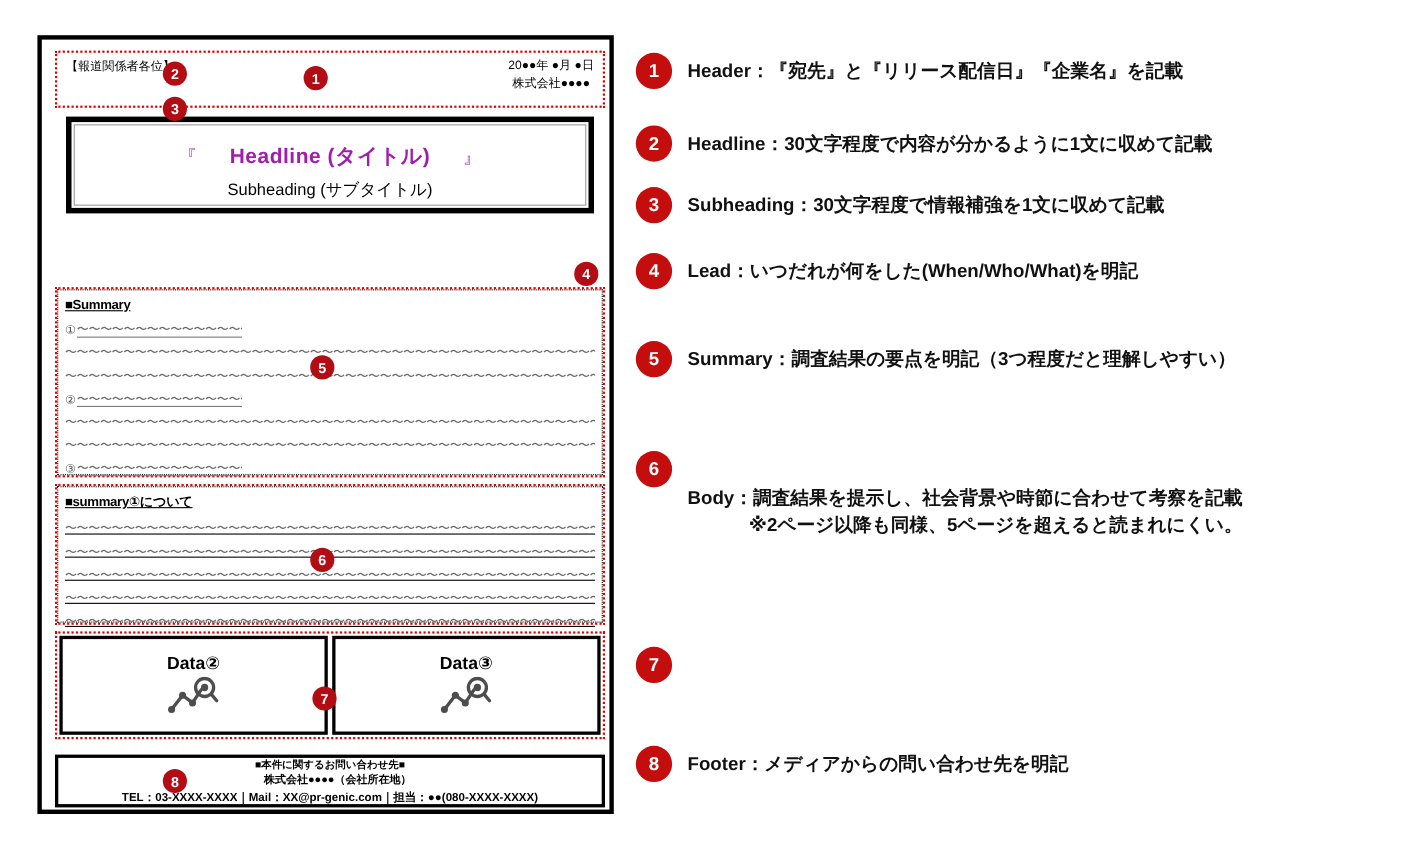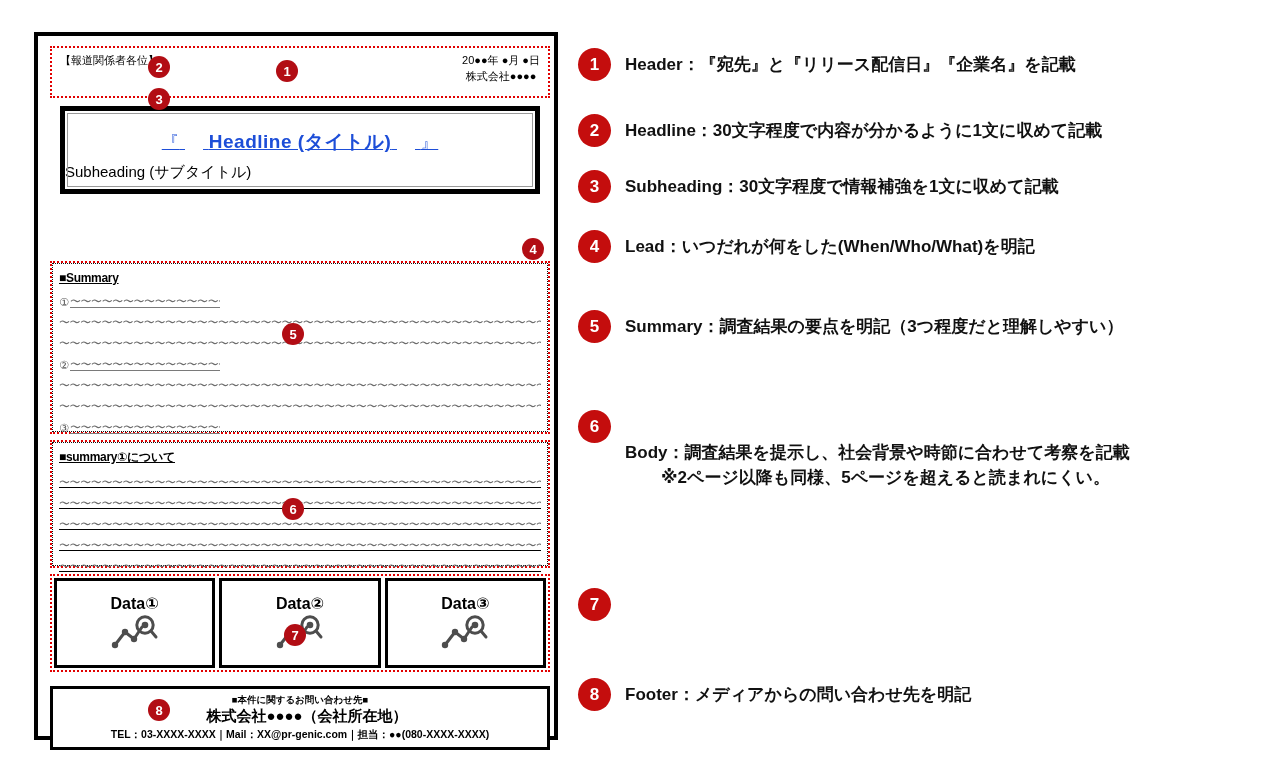--- a/index.html
+++ b/index.html
@@ -60,28 +60,27 @@
     width: 480px; height: 88px;
     border: 5px solid #000;
     background: #fff;
   }
   .headline-box::after {
     content: ""; position: absolute; inset: 2px;
     border: 1px solid #9a9a9a; pointer-events: none;
   }
   .headline-txt {
     position: absolute; left: 0; right: 0; top: 18px;
-    text-align: center; font-size: 19px; font-weight: bold; color: #1d4ed8;
+    text-align: center; font-size: 19px; font-weight: bold; color: #a21caf;
     letter-spacing: .5px;
-    text-decoration: underline;
   }
   .headline-txt .br { font-weight: normal; font-size: 17px; }
   .sub-txt {
     position: absolute; left: 0; right: 0; top: 52px;
-    font-size: 15px; color: #000;
+    text-align: center; font-size: 15px; color: #000;
   }
   .badge-2 { left: 110px; top: 20px; }
   .badge-3 { left: 110px; top: 52px; }
 
   
   .lead {
     position: absolute; left: 12px; top: 172px;
     width: 500px; height: 42px;
     padding: 4px 7px;
   }
@@ -129,46 +128,46 @@
     flex: 1; border: 3px solid #000; background: #fff;
     display: flex; flex-direction: column; align-items: center;
     justify-content: center; gap: 2px;
   }
   .data-title { font-size: 16px; font-weight: bold; color: #000; }
   .badge-7 { left: 246px; top: 588px; }
 
   
   .footer-box {
     position: absolute; left: 12px; top: 650px;
-    width: 500px; height: 64px;
+    width: 500px; height: 48px;
     border: 3px solid #000; background: #fff;
     display: flex; flex-direction: column;
     align-items: center; justify-content: center;
   }
   .f1 { font-size: 9.5px; font-weight: bold; color: #000; }
-  .f2 { font-size: 15px; font-weight: bold; color: #000; margin-left: 14px; }
+  .f2 { font-size: 10px; font-weight: bold; color: #000; margin-left: 14px; }
   .f3 { font-size: 10.5px; font-weight: bold; color: #000; margin-top: 2px; }
   .badge-8 { left: 110px; top: 663px; }
 
   
   .legend { position: absolute; left: 578px; top: 48px; width: 690px; }
   .lg-item { position: absolute; display: flex; align-items: flex-start; }
   .lg-badge {
     width: 33px; height: 33px; border-radius: 50%;
     background: #c40d0d; color: #fff;
     font-size: 17px; font-weight: bold;
     display: flex; align-items: center; justify-content: center;
     flex: 0 0 33px; line-height: 1;
   }
   .lg-text {
     margin-left: 14px; font-size: 17px; font-weight: bold;
     color: #111; line-height: 1.5; padding-top: 4px;
     white-space: pre-line;
   }
-  .lg-text .ind { display: block; padding-left: 36px; }
+  .lg-text .ind { display: block; padding-left: 36px; text-align: right; }
 </style>
 </head>
 <body>
 
 <div class="canvas">
 
   <div class="page-sheet">
     <div class="page-inner">
 
       <div class="hdr red-dot-box">
@@ -255,34 +254,20 @@
               <span class="wave w-full">〜〜〜〜〜〜〜〜〜〜〜〜〜〜〜〜〜〜〜〜〜〜〜〜〜〜〜〜〜〜〜〜〜〜〜〜〜〜〜〜〜〜〜〜〜〜〜〜〜〜〜〜〜〜〜〜〜〜〜〜〜〜〜〜〜〜〜〜〜〜〜〜</span>
             </div>
           <div class="wl-row">
               <span class="wave w-full">〜〜〜〜〜〜〜〜〜〜〜〜〜〜〜〜〜〜〜〜〜〜〜〜〜〜〜〜〜〜〜〜〜〜〜〜〜〜〜〜〜〜〜〜〜〜〜〜〜〜〜〜〜〜〜〜〜〜〜〜〜〜〜〜〜〜〜〜〜〜〜〜</span>
             </div>
         </div>
       </div>
       <div class="badge badge-6">6</div>
 
       <div class="data-wrap">
-        <div class="data-card">
-          <div class="data-title">Data①</div>
-          <span>
-            <svg width="52" height="34" viewBox="0 0 52 34">
-              <polyline points="6,30 16,17 25,24 33,12" fill="none" stroke="#4d4d4d" stroke-width="3" stroke-linecap="round" stroke-linejoin="round"></polyline>
-              <circle cx="6" cy="30" r="3.2" fill="#4d4d4d"></circle>
-              <circle cx="16" cy="17" r="3.2" fill="#4d4d4d"></circle>
-              <circle cx="25" cy="24" r="3.2" fill="#4d4d4d"></circle>
-              <circle cx="36" cy="10" r="8.2" fill="none" stroke="#4d4d4d" stroke-width="3"></circle>
-              <circle cx="36" cy="10" r="3.3" fill="#4d4d4d"></circle>
-              <line x1="42" y1="16" x2="47" y2="22" stroke="#4d4d4d" stroke-width="3" stroke-linecap="round"></line>
-            </svg>
-          </span>
-        </div>
         <div class="data-card">
           <div class="data-title">Data②</div>
           <span>
             <svg width="52" height="34" viewBox="0 0 52 34">
               <polyline points="6,30 16,17 25,24 33,12" fill="none" stroke="#4d4d4d" stroke-width="3" stroke-linecap="round" stroke-linejoin="round"></polyline>
               <circle cx="6" cy="30" r="3.2" fill="#4d4d4d"></circle>
               <circle cx="16" cy="17" r="3.2" fill="#4d4d4d"></circle>
               <circle cx="25" cy="24" r="3.2" fill="#4d4d4d"></circle>
               <circle cx="36" cy="10" r="8.2" fill="none" stroke="#4d4d4d" stroke-width="3"></circle>
               <circle cx="36" cy="10" r="3.3" fill="#4d4d4d"></circle>

